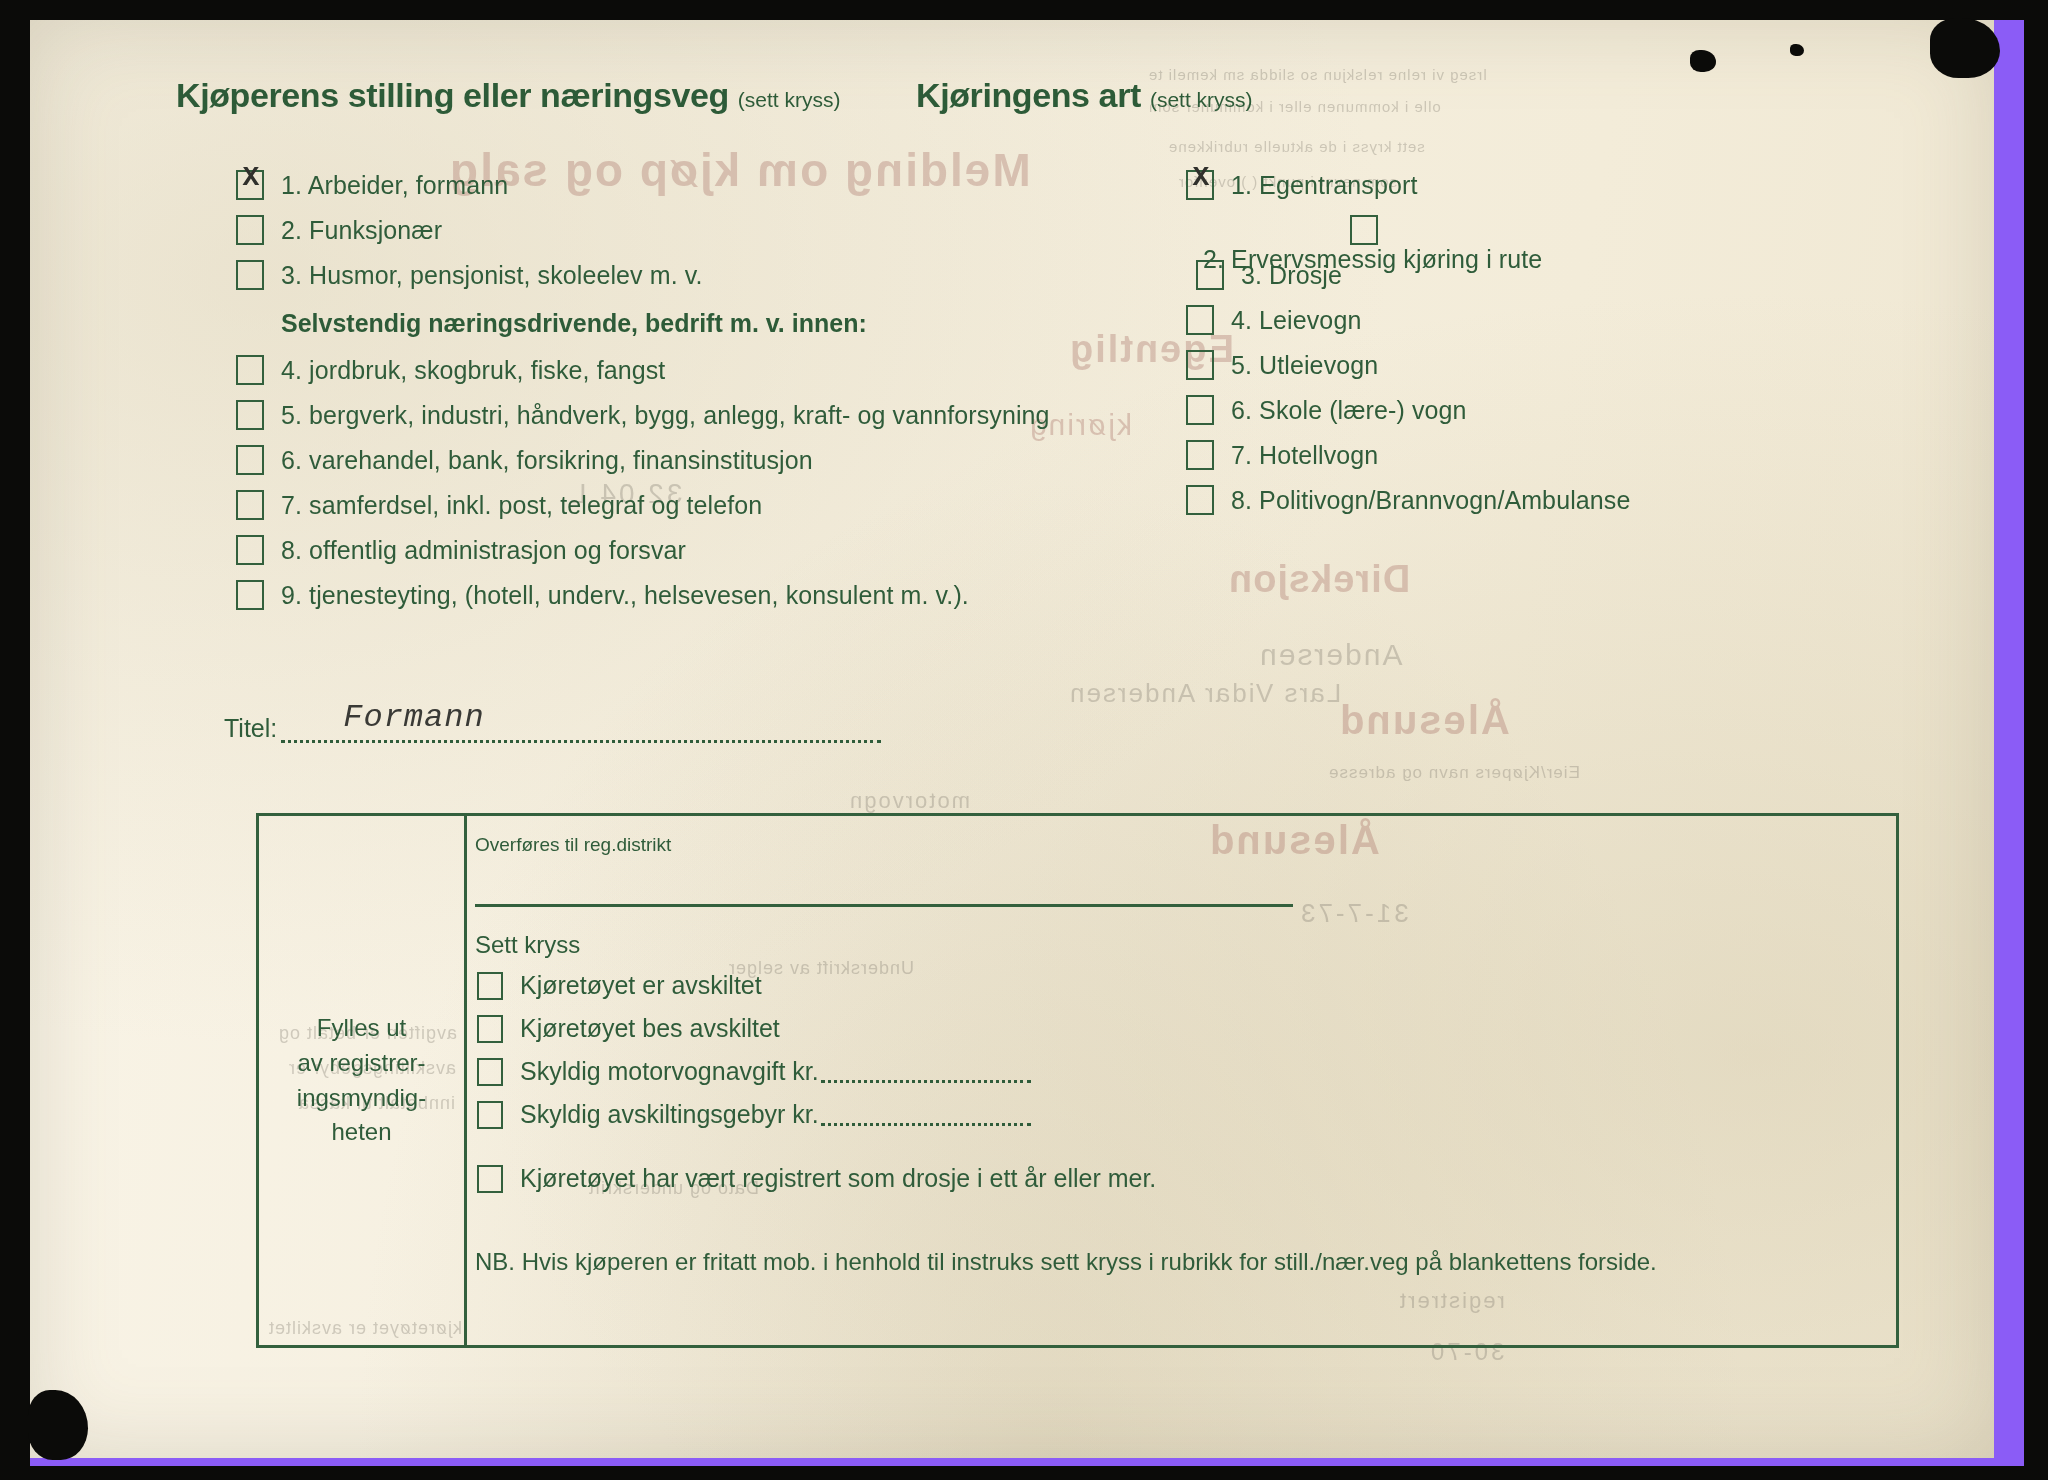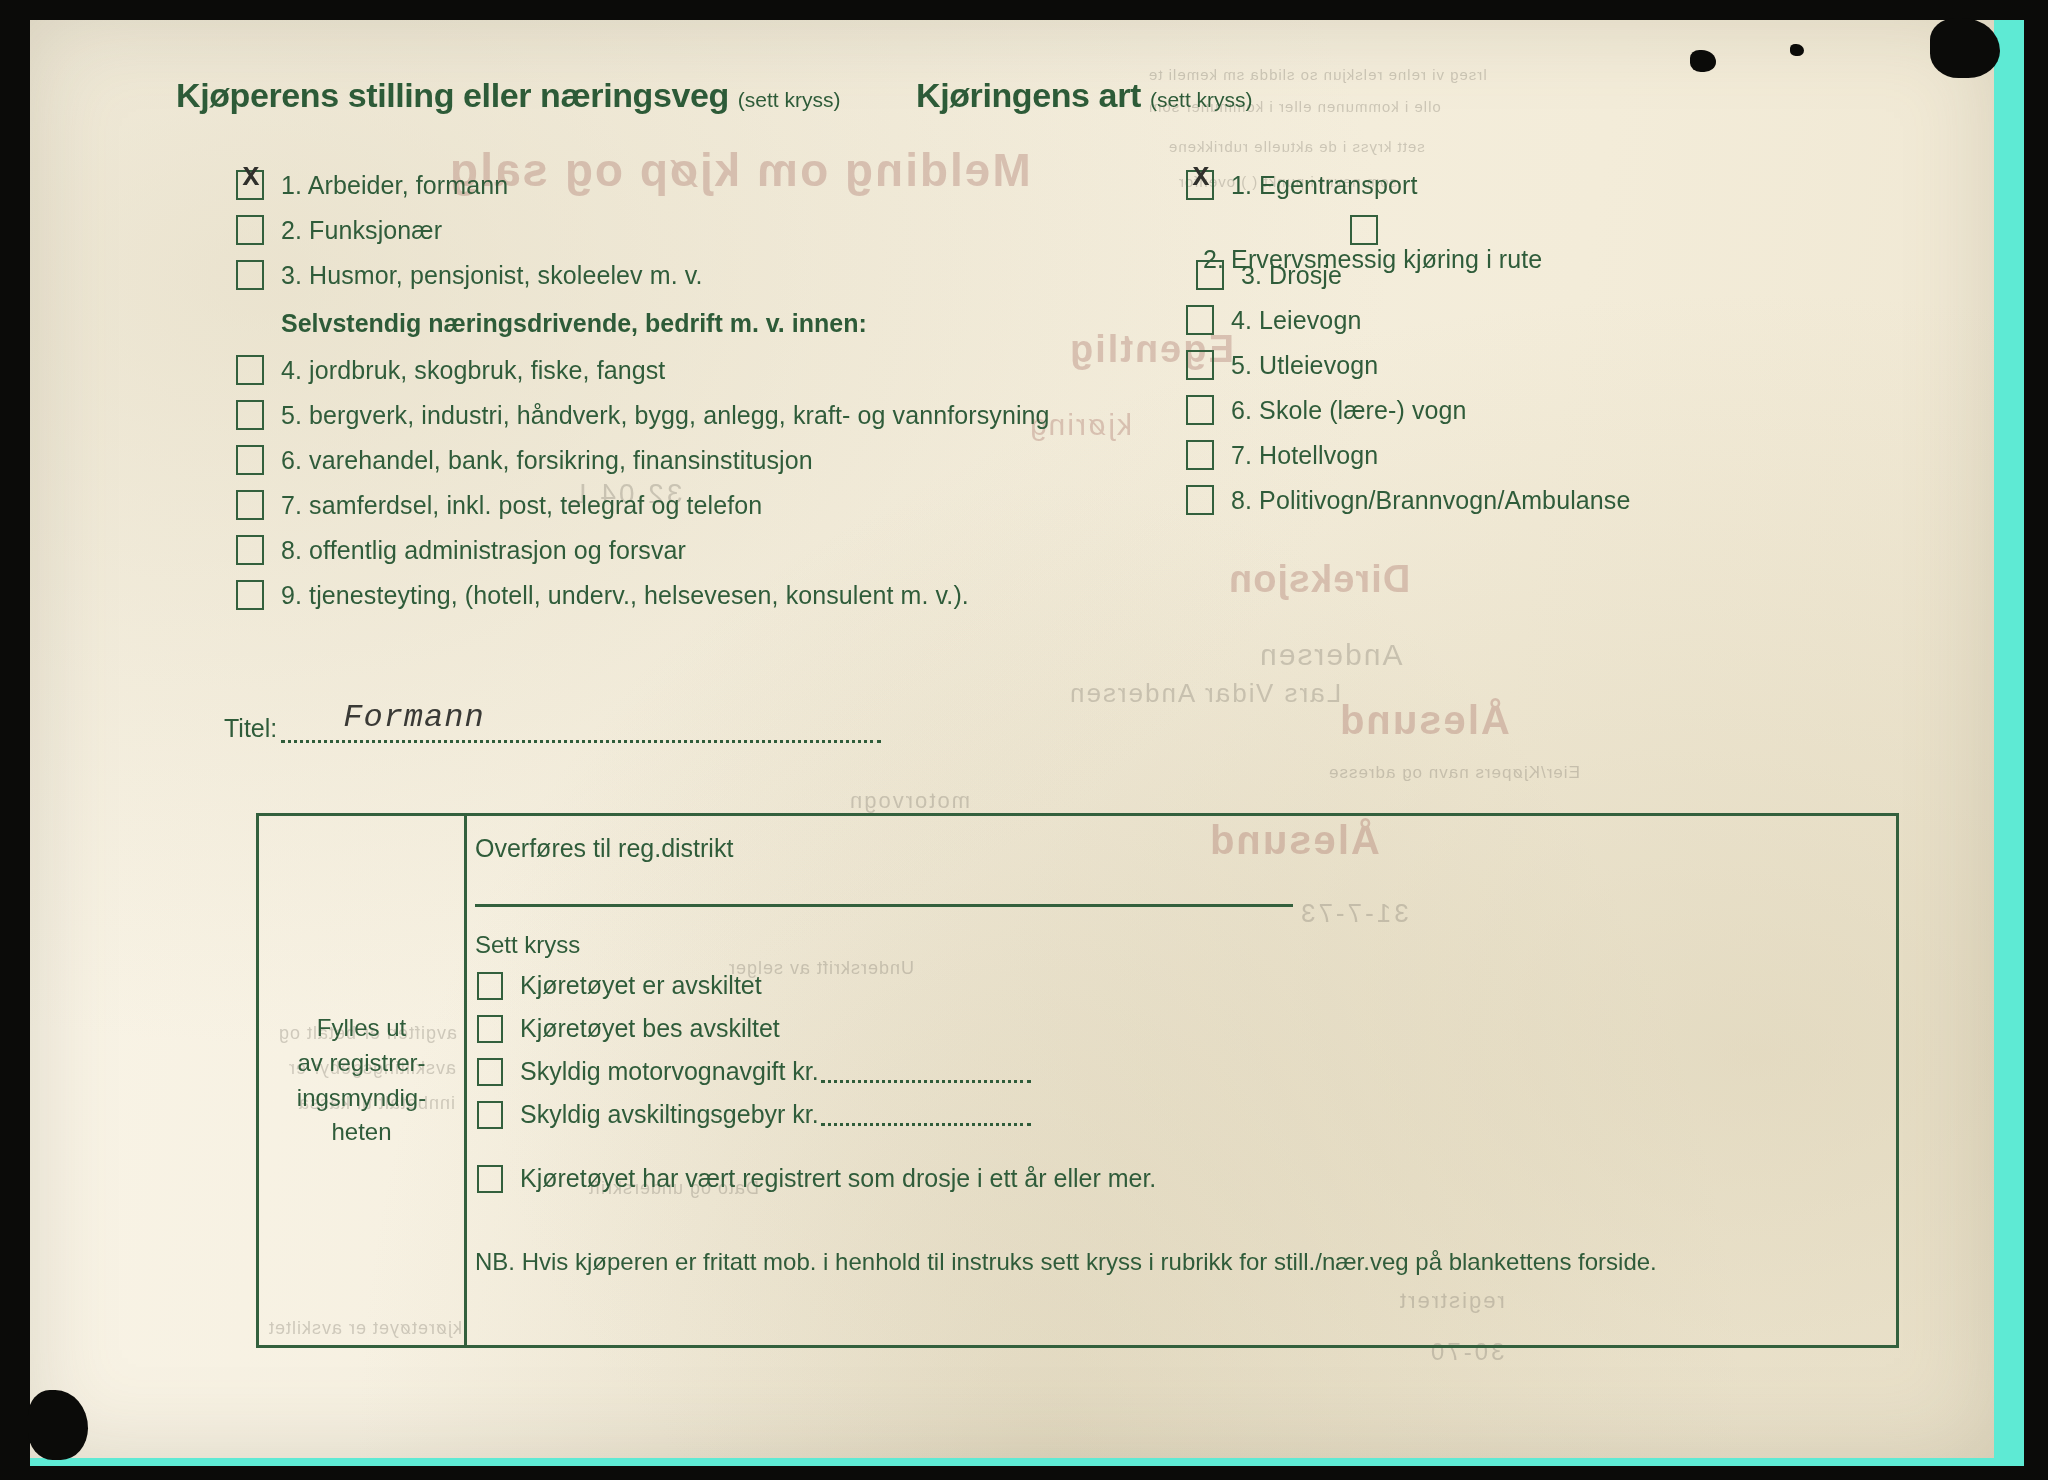--- a/index.html
+++ b/index.html
@@ -1,19 +1,19 @@
 <!DOCTYPE html>
 <html><head>
 <meta charset="utf-8">
 <style>
   html,body{margin:0;padding:0;background:#000;}
   body{width:2048px;height:1480px;overflow:hidden;font-family:"Liberation Sans",sans-serif;}
 
   
-  #scan{position:absolute;inset:0;background:#5eead4;}
+  #scan{position:absolute;inset:0;background:#8b5cf6;}
   #paper{
     position:absolute;left:28px;top:18px;width:1966px;height:1440px;
     background:#f7f2e4;
     box-shadow:inset 0 0 160px rgba(196,184,150,.45);
     overflow:hidden;
   }
   
   #paper:before{
     content:"";position:absolute;inset:0;pointer-events:none;
     background:
@@ -88,21 +88,21 @@
     position:absolute;left:228px;top:795px;width:1643px;height:535px;
     border:3px solid #33603d;box-sizing:border-box;
   }
   #tbl-vline{position:absolute;left:205px;top:0;width:3px;height:100%;background:#33603d;}
   #tbl-left{
     position:absolute;left:0;top:0;width:205px;height:100%;
     display:flex;align-items:center;justify-content:center;
   }
   #tbl-left-txt{font-size:24px;color:#2f5c3a;text-align:center;line-height:1.45;}
   #tbl-right{position:absolute;left:208px;top:0;right:0;height:100%;}
-  .cell-txt{position:absolute;font-size:25px;color:#2f5c3a;white-space:nowrap;}
+  .cell-txt{position:absolute;font-size:19px;color:#2f5c3a;white-space:nowrap;}
   #overf-rule{position:absolute;left:8px;top:88px;width:818px;height:3px;background:#33603d;}
   .srow{position:absolute;display:flex;align-items:center;white-space:nowrap;}
   .sbox{width:26px;height:28px;border:2.5px solid #33603d;box-sizing:border-box;flex:0 0 auto;}
   .slbl{margin-left:17px;font-size:25px;color:#2f5c3a;}
   .dots{border-bottom:3px dotted #2f5c3a;height:20px;margin-left:2px;}
   #nb{position:absolute;left:8px;top:368px;font-size:24px;color:#2f5c3a;white-space:nowrap;}
 </style>
 </head>
 <body>
 

